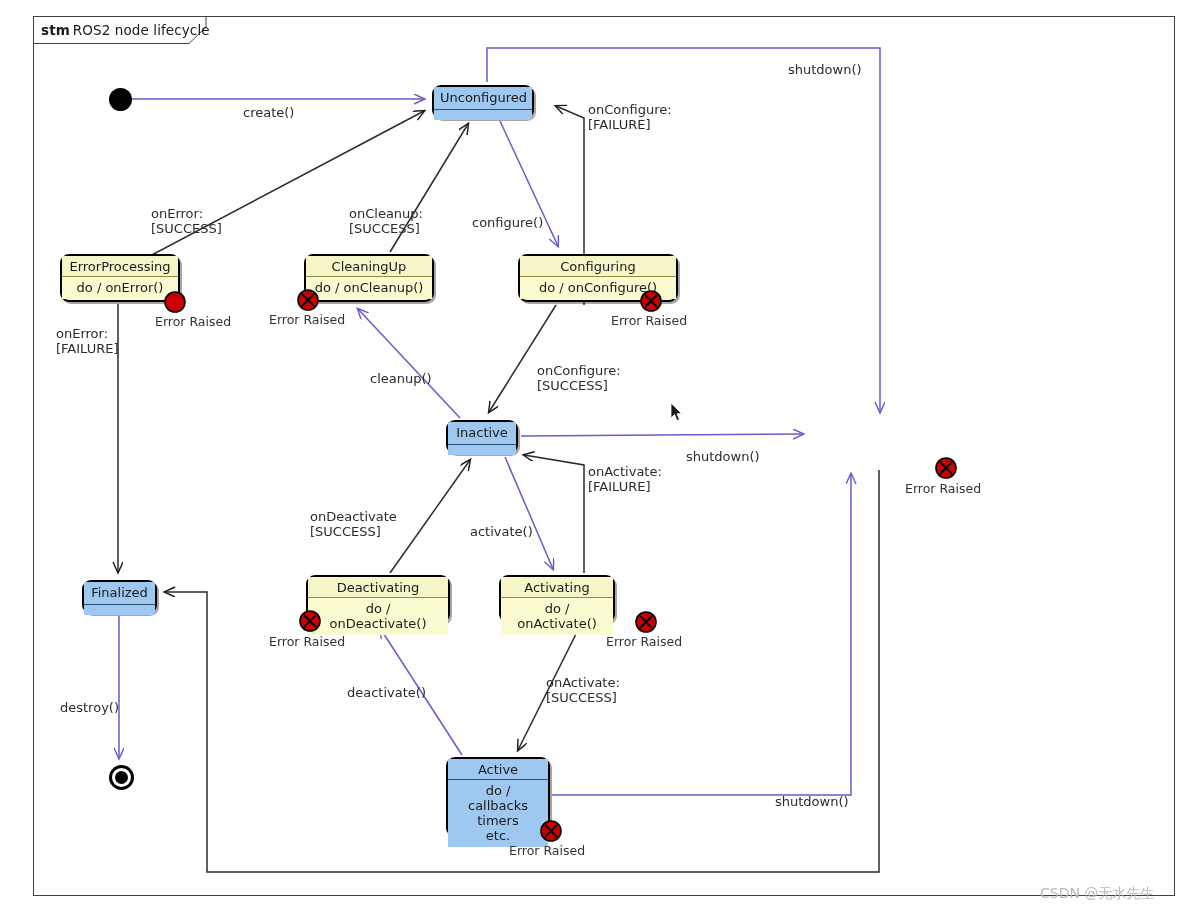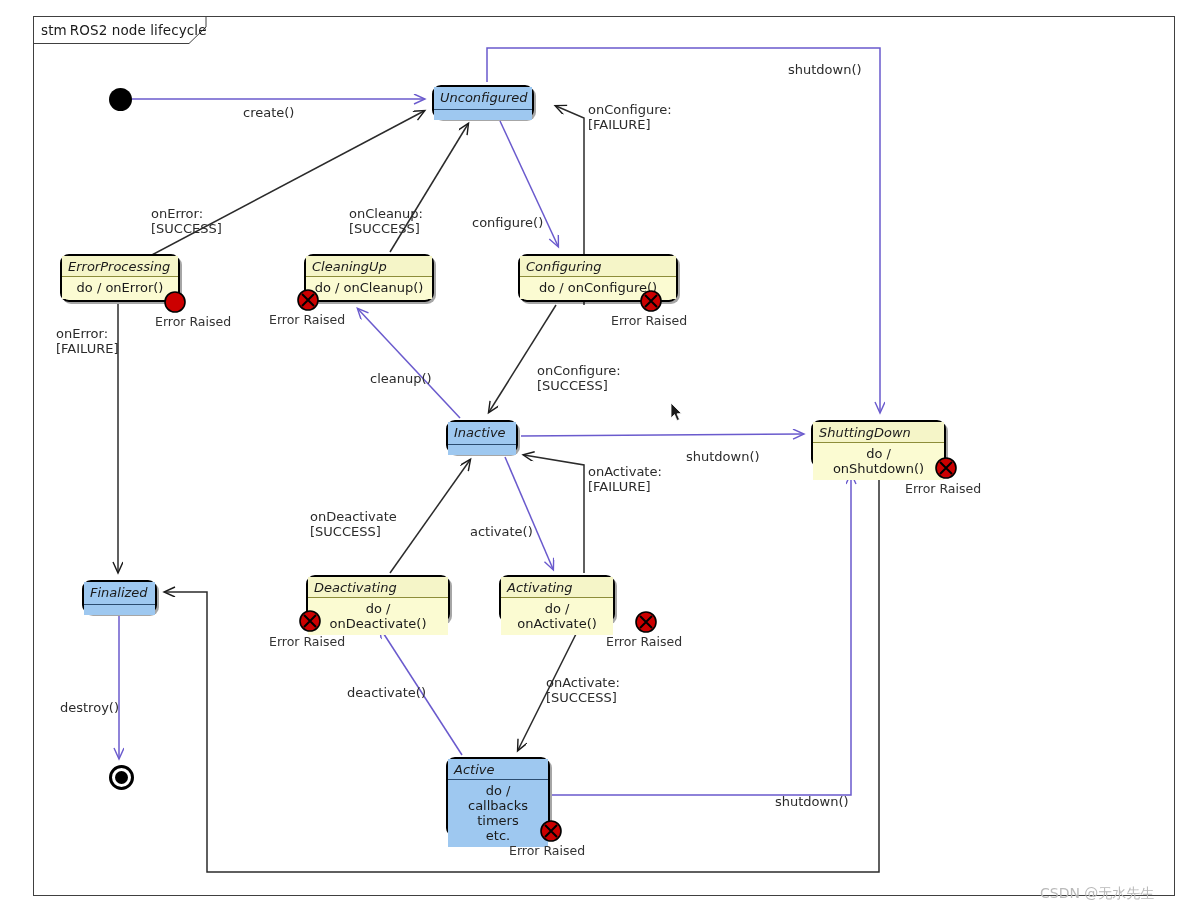--- a/index.html
+++ b/index.html
@@ -5,29 +5,29 @@
   html,body{margin:0;padding:0;background:#ffffff;}
   body{font-family:"DejaVu Sans","Liberation Sans",sans-serif;}
   #canvas{position:relative;width:1192px;height:913px;background:#ffffff;overflow:hidden;}
 
   
   #frame{position:absolute;left:33px;top:16px;width:1142px;height:880px;border:1px solid #404040;box-sizing:border-box;background:#fff;}
   #frame-tab{position:absolute;left:33px;top:16px;height:27px;width:173px;box-sizing:border-box;
     border-left:1px solid #404040;border-top:1px solid #404040;background:#fff;}
   #frame-tab svg{position:absolute;left:0;top:0;}
   #frame-title{position:absolute;left:41px;top:22px;font-size:13.5px;color:#1a1a1a;white-space:nowrap;letter-spacing:.1px;}
-  #frame-title .kw{font-weight:normal;margin-right:3px;}
+  #frame-title .kw{font-weight:bold;margin-right:3px;}
 
   
   #edges{position:absolute;left:0;top:0;width:1192px;height:913px;pointer-events:none;}
 
   
   .state{position:absolute;box-sizing:border-box;border:2px solid #000;border-radius:9px;
     box-shadow:2px 2px 0 rgba(0,0,0,.35);}
-  .state .title{font-size:13px;color:#1a1a1a;padding:3px 6px 2px 6px;white-space:nowrap;font-style:italic;}
+  .state .title{text-align:center;font-size:13px;color:#1a1a1a;padding:3px 6px 2px 6px;white-space:nowrap;}
   .state .sep{height:1px;background:#000;}
   .state .body{font-size:13px;color:#1a1a1a;padding:3px 8px 4px 8px;line-height:15px;white-space:pre-line;text-align:center;}
   .state.blue{background:#9ec8f0;}
   .state.blue .title{background:#9ec8f0;}
   .state.blue .body{background:#9ec8f0;}
   .state.blue .sep{background:#2b4c70;}
   .state.yellow{background:#fbfbd2;}
   .state.yellow .title{background:#f5f5c8;}
   .state.yellow .body{background:#fbfbd2;}
   .state.yellow .sep{background:#8d8d3a;}
@@ -139,25 +139,20 @@
     <div class="sep"></div>
     <div class="body">do / onConfigure()</div>
   </div>
 
   <div class="state blue simple" style="left:446px;top:420px;width:72px;height:34px;">
     <div class="title">Inactive</div>
     <div class="sep"></div>
     <div class="body"></div>
   </div>
 
-  <div class="state yellow" style="left:811px;top:420px;width:135px;height:48px;">
-    <div class="title">ShuttingDown</div>
-    <div class="sep"></div>
-    <div class="body">do / onShutdown()</div>
-  </div>
 
   <div class="state yellow" style="left:306px;top:575px;width:144px;height:48px;">
     <div class="title">Deactivating</div>
     <div class="sep"></div>
     <div class="body">do / onDeactivate()</div>
   </div>
 
   <div class="state yellow" style="left:499px;top:575px;width:116px;height:48px;">
     <div class="title">Activating</div>
     <div class="sep"></div>

